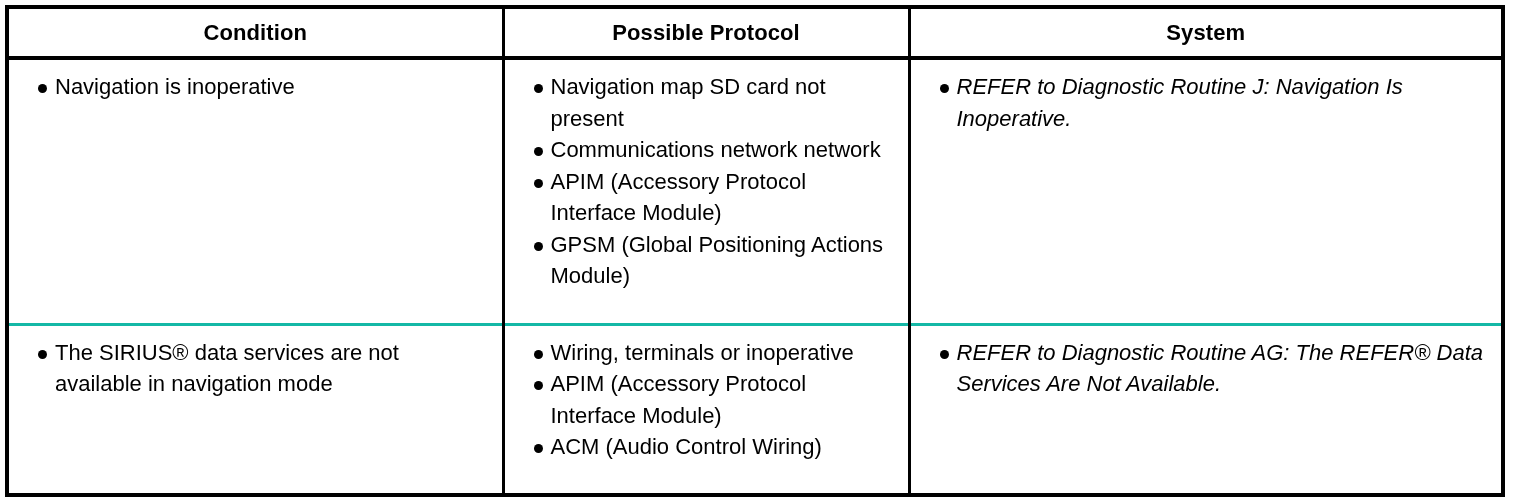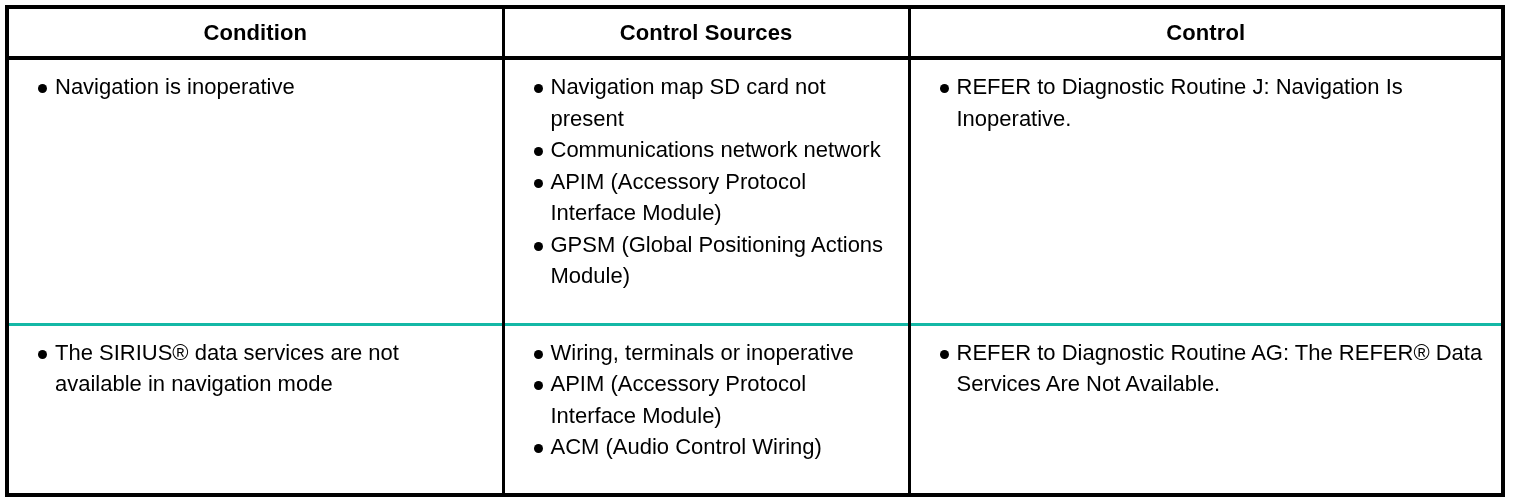--- a/index.html
+++ b/index.html
@@ -55,21 +55,21 @@
   thead th:last-child { border-right: none; }
 
   
   tbody td {
     border-right: 3px solid #000000;
     padding: 11px 14px 12px 14px;
     vertical-align: top;
     font-size: 22px;
     line-height: 31.5px;
   }
-  tbody td:last-child { border-right: none; }
+  tbody td:last-child { border-right: none; font-style: italic; }
 
   tbody tr.row-divider > td {
     border-top: 3px solid #14b8a6;
   }
 
   tbody tr.row-1 { height: 266px; }
   tbody tr.row-2 { height: 171px; }
 
   ul.bullets {
     list-style: none;
@@ -98,22 +98,22 @@
 <div class="table-wrap">
   <table class="diag-table">
     <colgroup>
       <col class="col-condition">
       <col class="col-sources">
       <col class="col-actions">
     </colgroup>
     <thead>
       <tr>
         <th>Condition</th>
-        <th>Control Sources</th>
-        <th>Control</th>
+        <th>Possible Protocol</th>
+        <th>System</th>
       </tr>
     </thead>
     <tbody>
 
       <tr class="row-1">
         <td>
           <ul class="bullets">
             <li>
               <span class="bullet-dot"></span>
               <span class="cell-inner">Navigation is inoperative</span>

